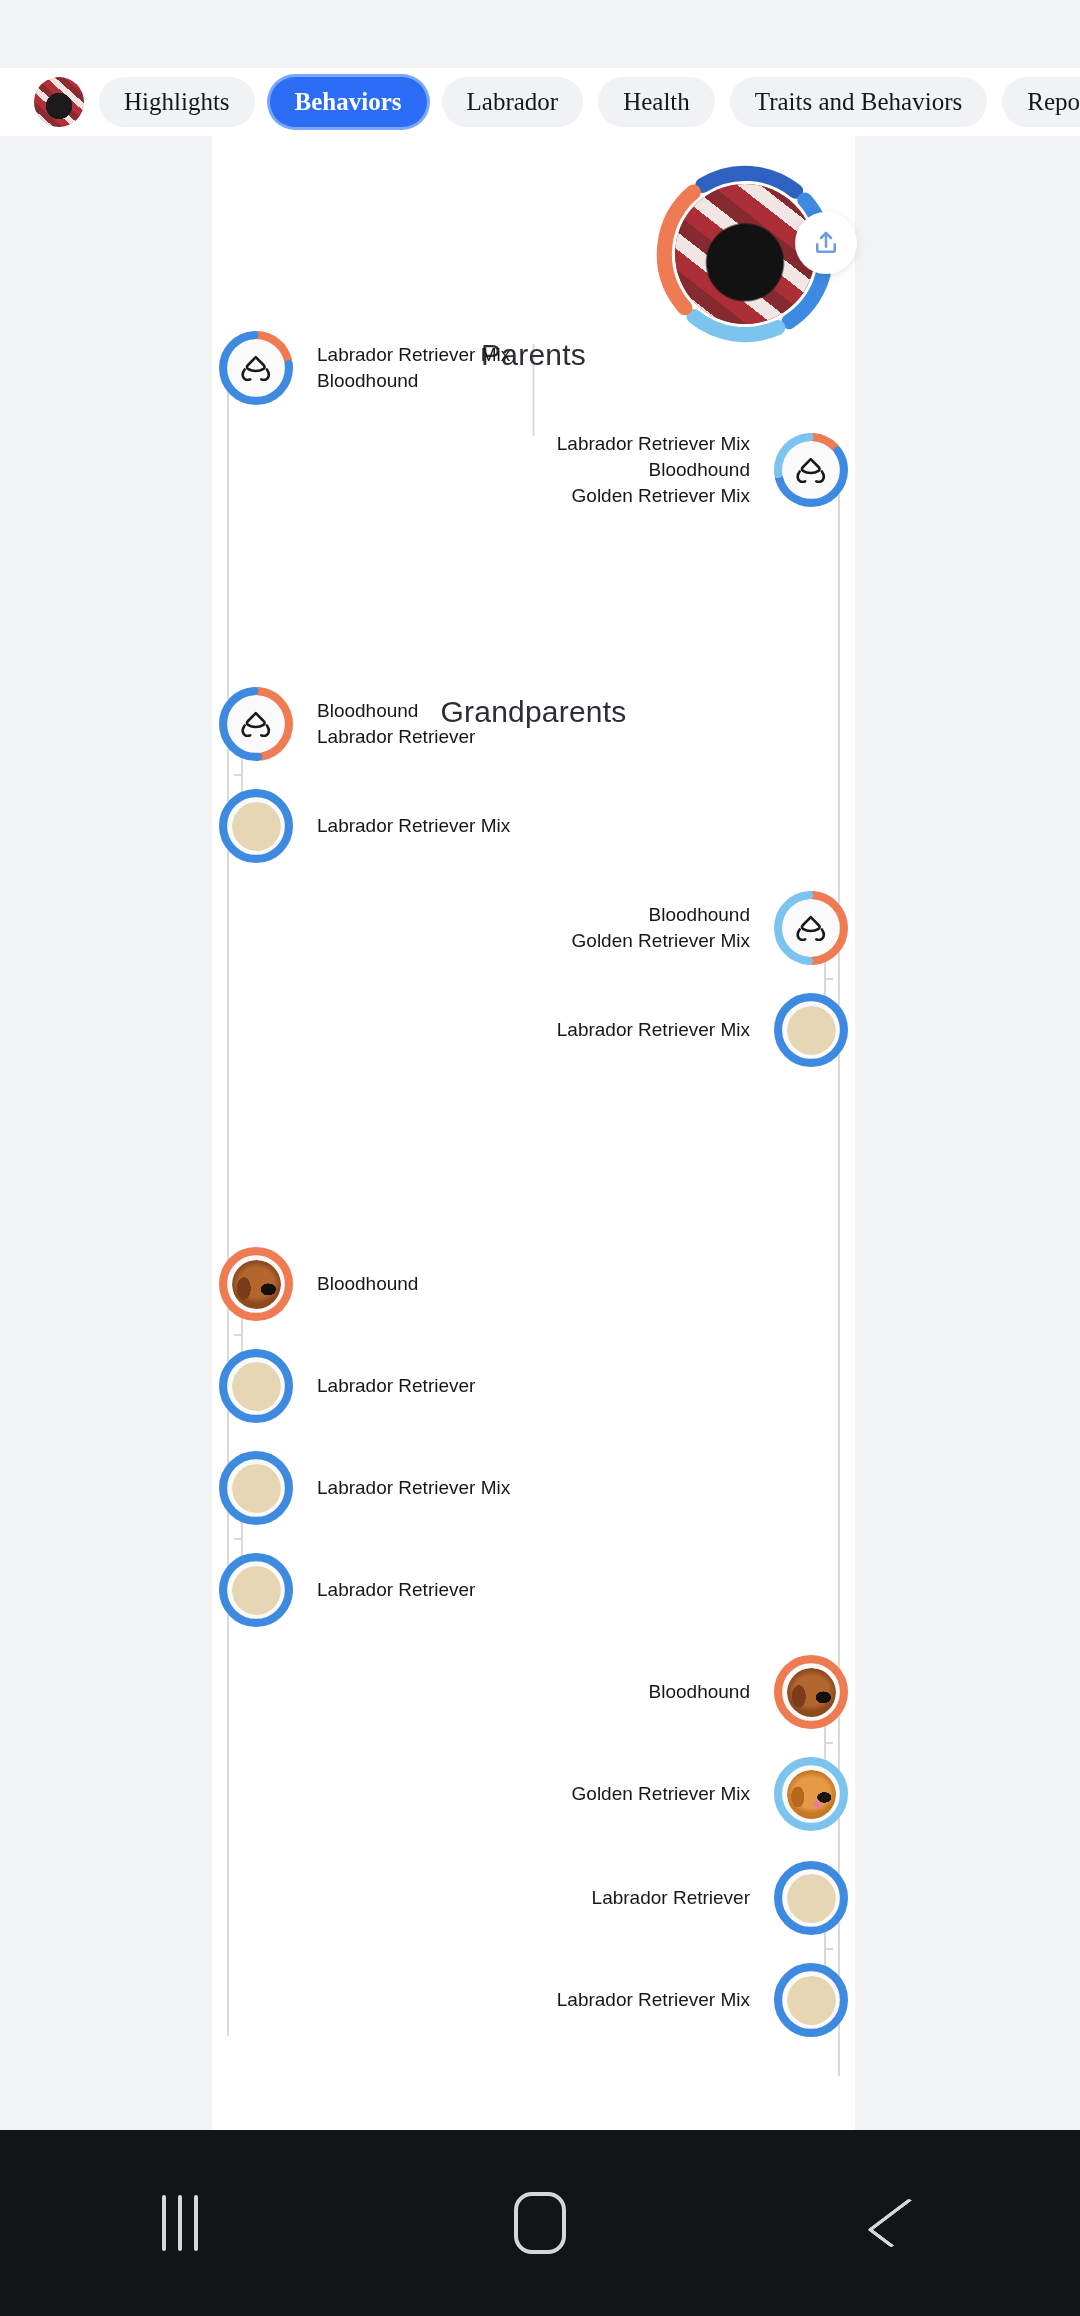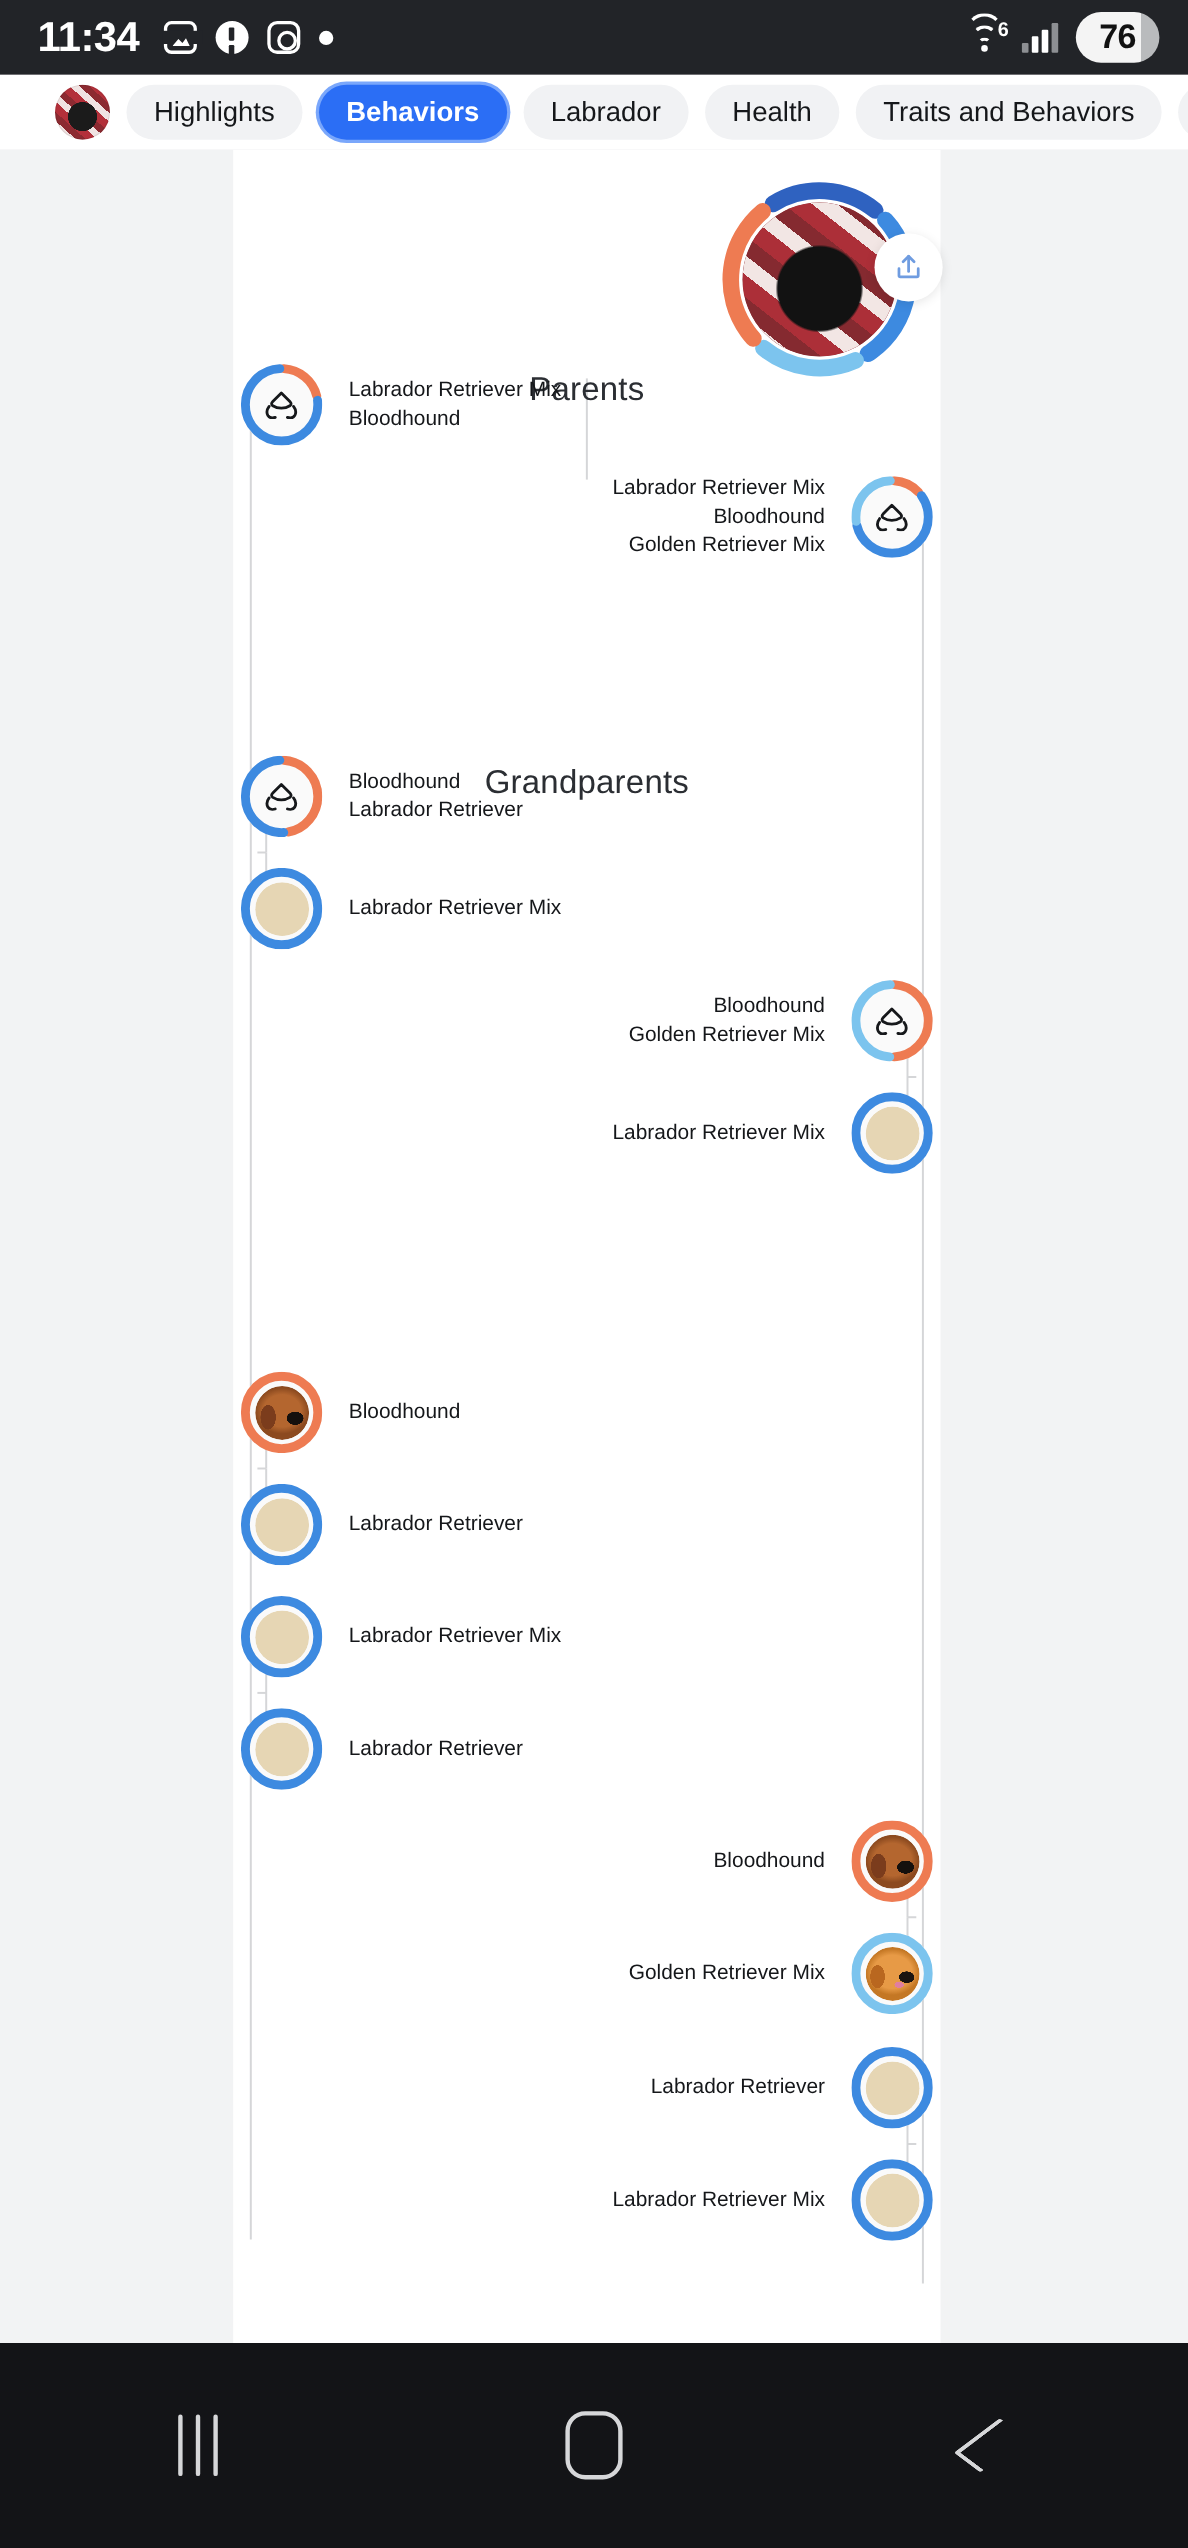--- a/index.html
+++ b/index.html
@@ -71,22 +71,22 @@
     width:76px; height:46px; border-radius:23px;
     background:linear-gradient(90deg,#f4f4f4 0 78%, #b9bbbd 78% 100%);
     color:#111; font-size:31px; font-weight:700;
     display:flex; align-items:center; justify-content:center;
     letter-spacing:-0.5px;
   }
 
   
   #tabbar{
     position:absolute; left:0; top:68px; width:1080px; height:68px;
-    background:#fff; display:flex; align-items:center; padding-left:50px; gap:15px;
-    overflow:hidden; white-space:nowrap;
+    background:#fff; display:flex; align-items:center; padding-left:34px; gap:15px;
+    overflow:hidden; white-space:nowrap;font-family:Liberation Serif, serif;
   }
   #dog-avatar-small{
     width:50px; height:50px; border-radius:50%; flex:0 0 auto;
     background:
       radial-gradient(circle at 50% 58%, #1b1b1b 0 34%, rgba(0,0,0,0) 35%),
       repeating-linear-gradient(42deg,#b3303a 0 7px,#f0e3e2 7px 13px,#8c2a31 13px 19px);
     background-color:#9c2b33;
     box-shadow:inset 0 0 0 1px rgba(0,0,0,.08);
   }
   .tab{
@@ -161,45 +161,20 @@
   .nav-recents i{ width:4px; height:56px; background:#d6d7d9; border-radius:2px; display:block; }
   .nav-home{ width:52px; height:62px; border:4px solid #d6d7d9; border-radius:18px; }
   .nav-back{ width:30px; height:52px; border-left:4px solid #d6d7d9; border-bottom:4px solid #d6d7d9;
              transform:rotate(45deg) skew(-8deg,-8deg); border-radius:3px; }
 </style>
 </head>
 <body>
 
 <div id="screen">
 
-  <div id="statusbar">
-    <div id="sb-clock">11:34</div>
-    <div id="sb-left-icons">
-      <span class="sbi ic-scan"></span>
-      <span class="sbi ic-warn"></span>
-      <span class="sbi ic-insta"></span>
-      <span class="ic-dot"></span>
-    </div>
-    <div id="sb-right">
-      <span class="wifi">
-        <i class="arc a1"></i>
-          <i class="arc a2"></i>
-          <i class="arc a3"></i>
-          <i class="dot"></i>
-        <sup>6</sup>
-      </span>
-      <span class="signal">
-        <i></i>
-          <i></i>
-          <i></i>
-          <i></i>
-      </span>
-      <span id="battery">76</span>
-    </div>
-  </div>
 
   <div id="tabbar">
     <span id="dog-avatar-small"></span>
     <span class="tab">Highlights</span>
     <span class="tab active">Behaviors</span>
     <span class="tab">Labrador</span>
     <span class="tab">Health</span>
     <span class="tab">Traits and Behaviors</span>
     <span class="tab">Reports</span>
   </div>

